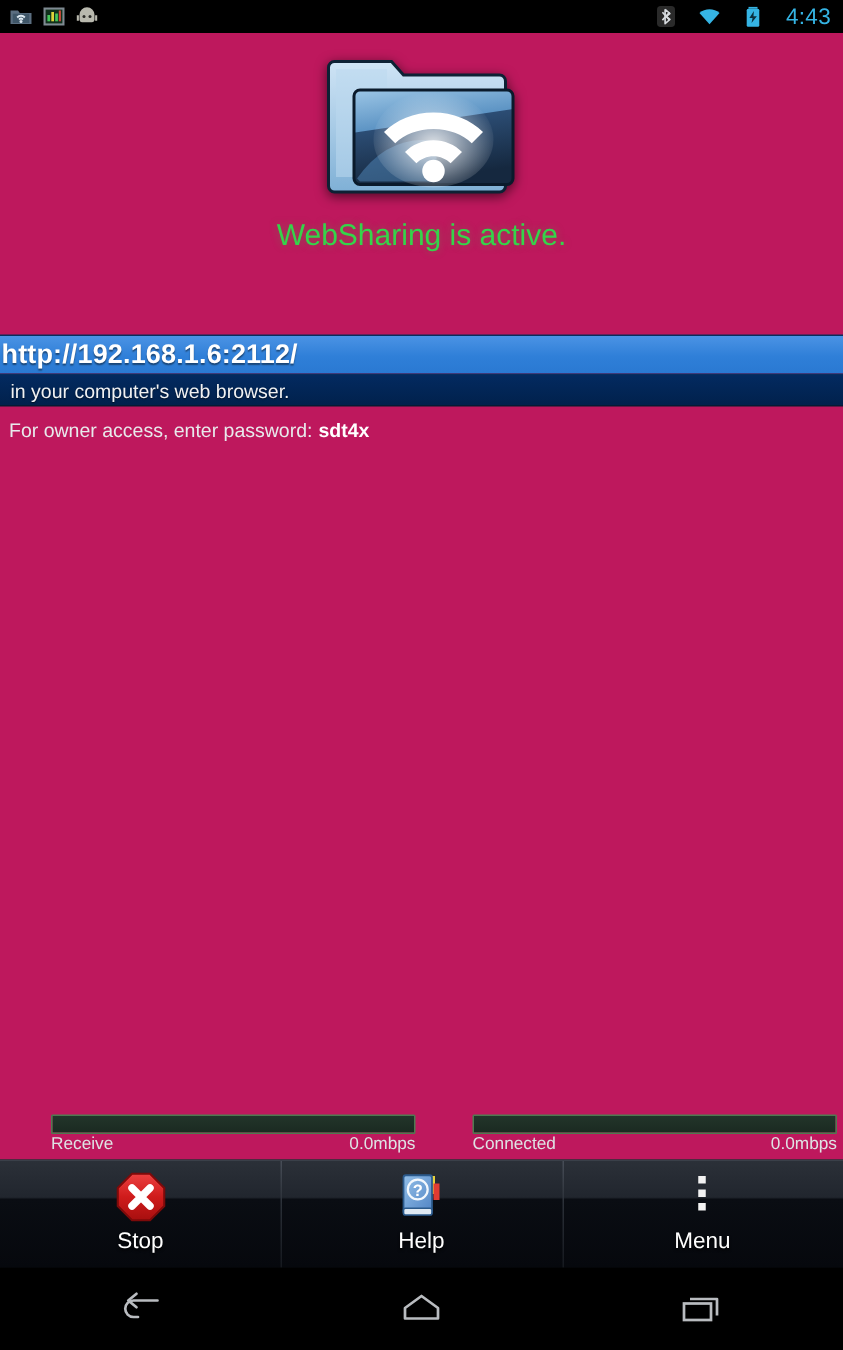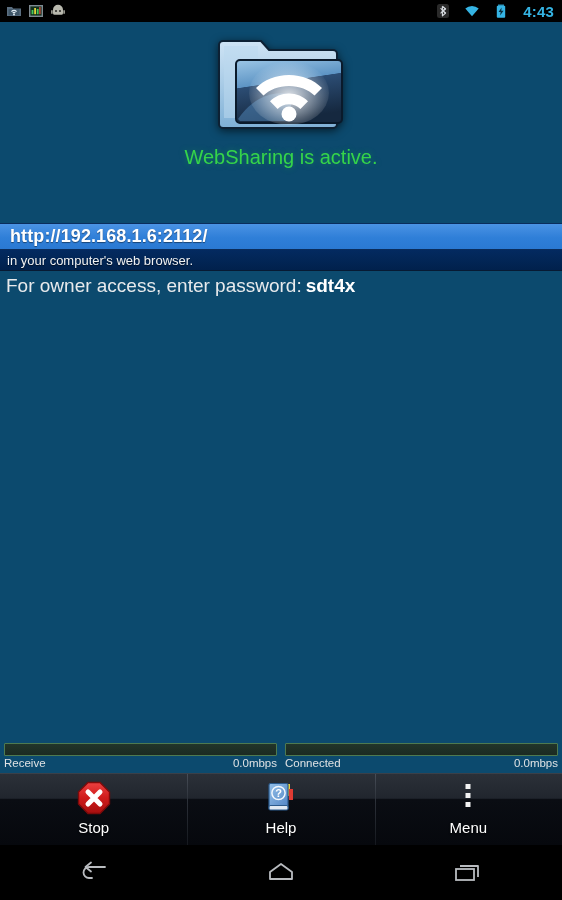--- a/index.html
+++ b/index.html
@@ -18,36 +18,36 @@
 
   
   #statusbar {
     position: absolute; top: 0; left: 0;
     width: 562px; height: 22px;
     background: #000;
     display: flex; align-items: center;
     z-index: 20;
   }
   .sb-left { display: flex; align-items: center; gap: 6px; padding-left: 6px; }
-  .sb-right { margin-left: auto; display: flex; align-items: center; gap: 13px; padding-right: 8px; font-weight: bold; }
+  .sb-right { margin-left: auto; display: flex; align-items: center; gap: 13px; padding-right: 8px; }
   .sb-icon { width: 16px; height: 16px; display: block; }
   .sb-clock {
     color: #35b4e4; font-size: 15px; letter-spacing: .2px;
     font-family: "Liberation Sans", sans-serif;
     padding-left: 1px;
   }
 
   
   #content {
     position: absolute; top: 22px; left: 0;
     width: 562px; height: 751px;
     background:
       radial-gradient(ellipse 520px 360px at 46% 8%, rgba(62,70,82,.55) 0%, rgba(62,70,82,0) 70%),
       linear-gradient(180deg, #262a31 0%, #1d2franche 0%, #1c222c 22%, #121a26 52%, #080d16 82%, #05080f 100%);
-    background-color: #0c4a6e;
+    background-color: #be185d;
   }
 
   
   #app-icon {
     position: absolute; top: 8px; left: 0; right: 0;
     height: 110px;
     display: flex; align-items: center; justify-content: center;
   }
   #app-icon svg { display: block; filter: drop-shadow(0 2px 4px rgba(0,0,0,.6)); }
 
@@ -83,50 +83,50 @@
   #url-band {
     position: absolute; top: 201px; left: 0;
     width: 562px; height: 27px;
     background: linear-gradient(180deg, #4b93e4 0%, #2f7fd8 55%, #2a79d2 100%);
     border-top: 1px solid #0a2d5c;
     border-bottom: 1px solid #0a2d5c;
     display: flex; align-items: center;
   }
   #url-band span {
     color: #ffffff; font-size: 18px; font-weight: bold;
-    padding-left: 10px; letter-spacing: .1px;
+    padding-left: 1px; letter-spacing: .1px;
     text-shadow: 0 1px 1px rgba(0,0,0,.45);
   }
   #browser-band {
     position: absolute; top: 228px; left: 0;
     width: 562px; height: 21px;
     background: linear-gradient(180deg, #032a60 0%, #01214c 100%);
     border-bottom: 1px solid #071a33;
     display: flex; align-items: center;
   }
   #browser-band span {
     color: #f0f2f4; font-size: 13px; padding-left: 7px;
     text-shadow: 0 1px 1px rgba(0,0,0,.6);
   }
 
   
   #password-line {
     position: absolute; top: 250px; left: 6px; right: 6px;
     height: 28px; display: flex; align-items: center;
-    color: #e8eaec; font-size: 19px;
+    color: #e8eaec; font-size: 13px;
   }
   #password-line b { font-weight: bold; color: #ffffff; padding-left: 4px; }
 
   
   #transfer {
     position: absolute; left: 0; bottom: 0;
     width: 562px; height: 33px;
     display: flex;
   }
-  .xfer-col { width: 281px; position: relative; padding: 3px 4px 0 4px; }
+  .xfer-col { width: 281px; position: relative; padding: 3px 4px 0 4px; margin-left: 30px; }
   .xfer-col + .xfer-col { }
   .xfer-bar {
     height: 13px;
     border: 1px solid #4e7a50;
     background: linear-gradient(180deg, #22352a 0%, #1b2a21 100%);
     border-radius: 1px;
   }
   .xfer-meta {
     display: flex; justify-content: space-between; align-items: center;
     padding-top: 1px;

